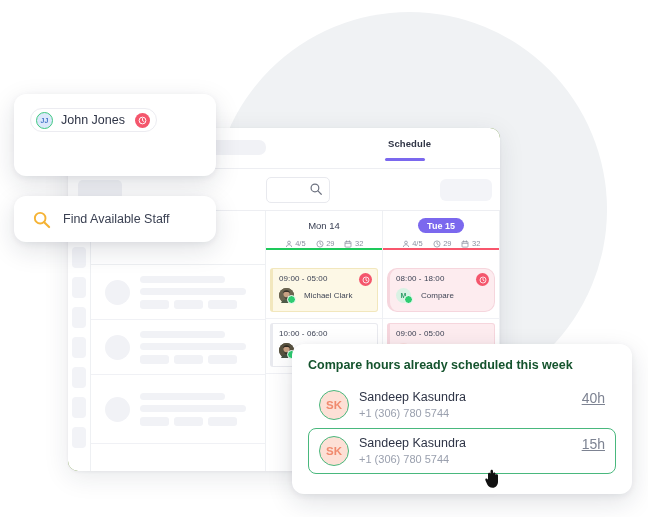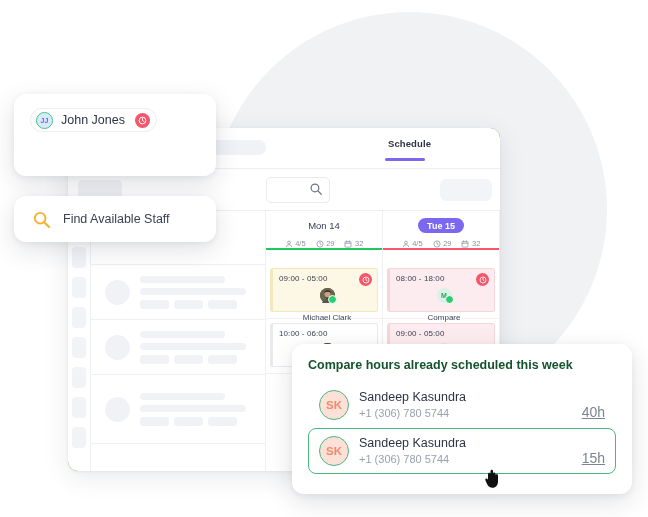--- a/index.html
+++ b/index.html
@@ -207,34 +207,33 @@
     position: relative;
     height: 44px;
     border-radius: 3px;
     border: 1px solid #e9eaef;
     border-left: 3px solid #1ec95b;
     box-sizing: border-box;
     padding: 5px 2px 0 6px;
     background: #fff;
   }
   .shift-card.yellow { background: #fdf8e6; border-color: #f2e7bd; }
-  .shift-card.pink   { background: #fdecef; border-color: #f6d6dd; }
+  .shift-card.pink   { background: #fdecef; border-color: #f6d6dd; border-radius: 10px; }
   .shift-card.white  { background: #ffffff; border-color: #e9eaef; }
   .shift-card.pink2  { background: #fdecef; border-color: #f6d6dd; }
   .shift-time {
     font-size: 8px;
     color: #3c4254;
     letter-spacing: .1px;
   }
   .shift-person {
     display: flex;
     align-items: center;
     gap: 10px;
     margin-top: 5px;
-    flex-direction: column;
   }
   .p-avatar {
     position: relative;
     width: 15px; height: 15px;
     border-radius: 50%;
     flex: 0 0 15px;
     display: flex; align-items: center; justify-content: center;
     font-size: 7px; font-weight: 700;
   }
   .p-avatar.photo-a { background: #55503f; }
@@ -337,21 +336,21 @@
     box-sizing: border-box;
   }
   .compare-title {
     font-size: 12.5px;
     color: #14532d;
     font-weight: 700;
     margin-bottom: 10px;
   }
   .cmp-row {
     display: flex;
-    align-items: flex-end;
+    align-items: flex-start;
     padding: 7px 10px;
     border-radius: 8px;
     box-sizing: border-box;
     border: 1px solid transparent;
   }
   .cmp-row.selected { border-color: #49b87d; }
   .sk-circle {
     width: 30px; height: 30px;
     border-radius: 50%;
     background: #fde0d6;

